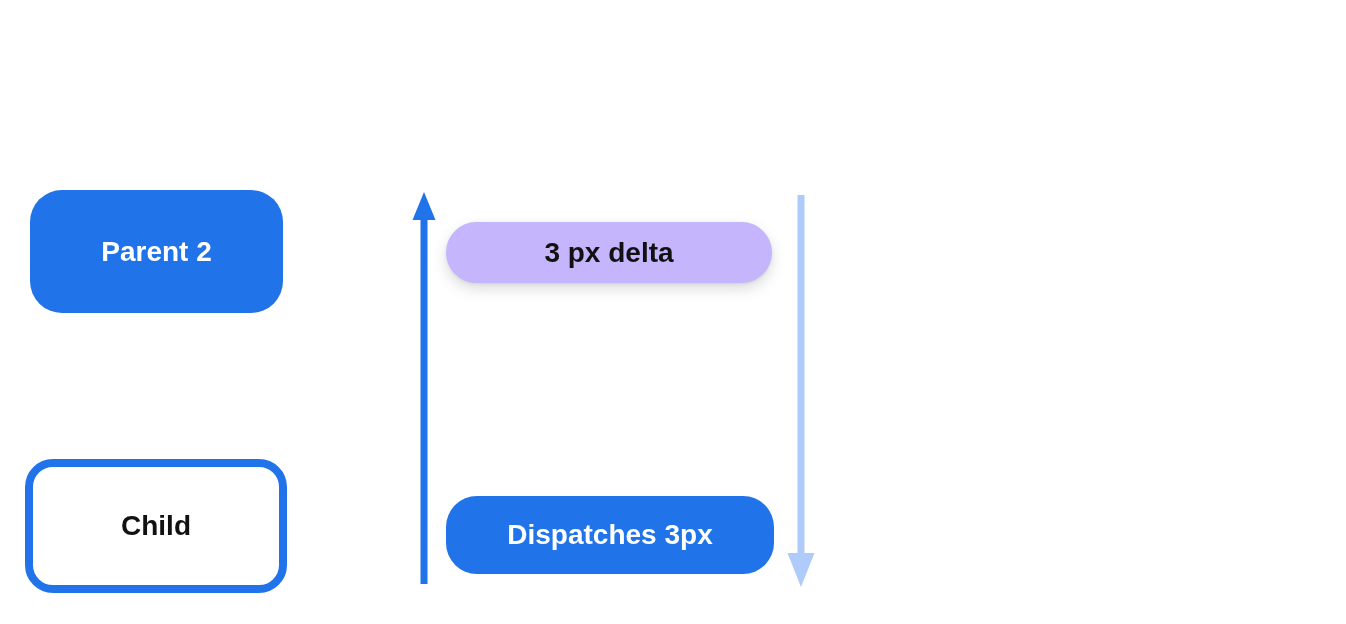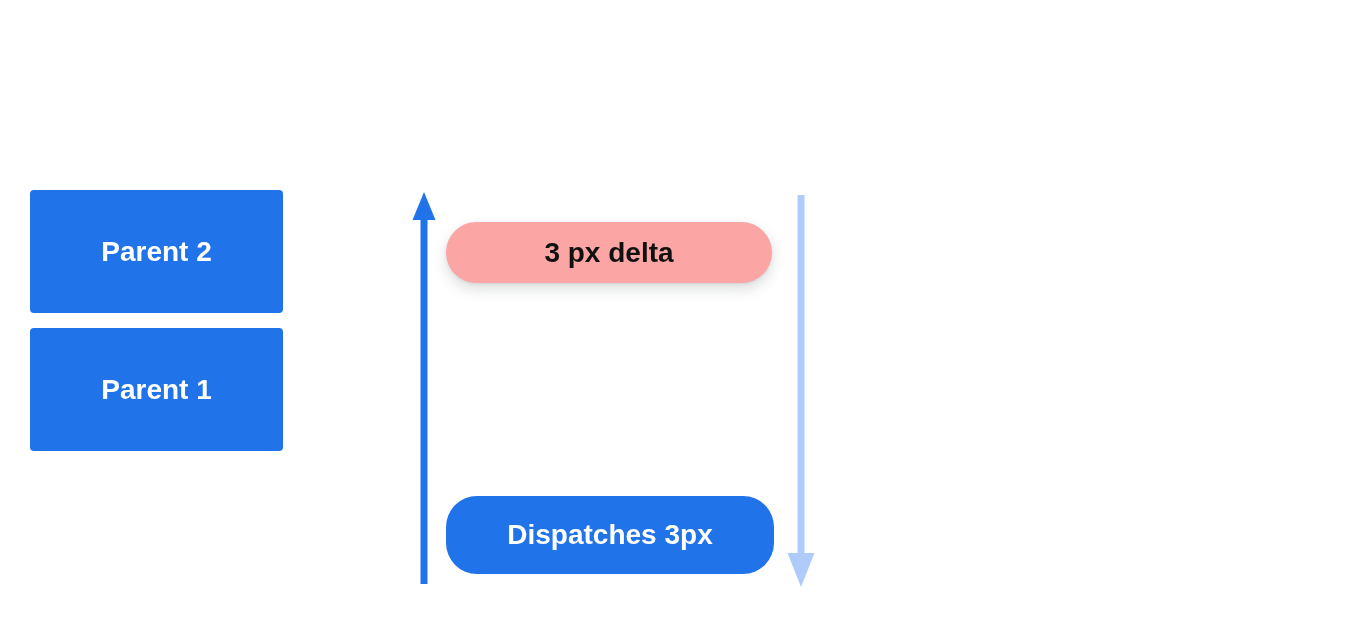--- a/index.html
+++ b/index.html
@@ -40,21 +40,21 @@
     position: absolute;
     display: flex;
     align-items: center;
     justify-content: center;
     font-size: 28px;
   }
   .node.filled {
     left: 30px;
     width: 253px; height: 123px;
     background: var(--blue);
-    border-radius: 4px;
+    border-radius: 32px;
     color: #ffffff;
     font-weight: 700;
   }
   .node.parent-2 { top: 190px; }
   .node.parent-1 { top: 328px; }
   .node.outlined {
     left: 25px; top: 459px;
     width: 262px; height: 134px;
     background: #ffffff;
     border: 8px solid var(--blue);
@@ -74,43 +74,43 @@
     position: absolute;
     display: flex;
     align-items: center;
     justify-content: center;
     font-size: 28px;
     border-radius: 31px;
   }
   .pill.delta {
     left: 446px; top: 222px;
     width: 326px; height: 61px;
-    background: #fca5a5;
+    background: #c4b5fd;
     color: var(--pill-text);
     font-weight: 600;
     box-shadow: 0 6px 14px rgba(60, 64, 67, 0.18), 0 1px 3px rgba(60, 64, 67, 0.10);
   }
   .pill.dispatch {
     left: 446px; top: 496px;
     width: 328px; height: 78px;
     background: var(--blue);
     color: #ffffff;
     font-weight: 700;
   }
 </style>
 </head>
 <body>
 
 <div class="canvas">
 
 
   <div class="node filled parent-2">Parent 2</div>
 
-  <div class="node filled parent-1">Parent 1</div>
 
+  <div class="node outlined">Child</div>
 
   <div class="arrow arrow-up">
     <svg width="26" height="392" viewBox="0 0 26 392" aria-hidden="true">
       <polygon points="13,0 24.5,28 1.5,28" fill="var(--blue)"></polygon>
       <rect x="9.5" y="26" width="7" height="366" fill="var(--blue)"></rect>
     </svg>
   </div>
 
   <div class="pill delta">3 px delta</div>
 

